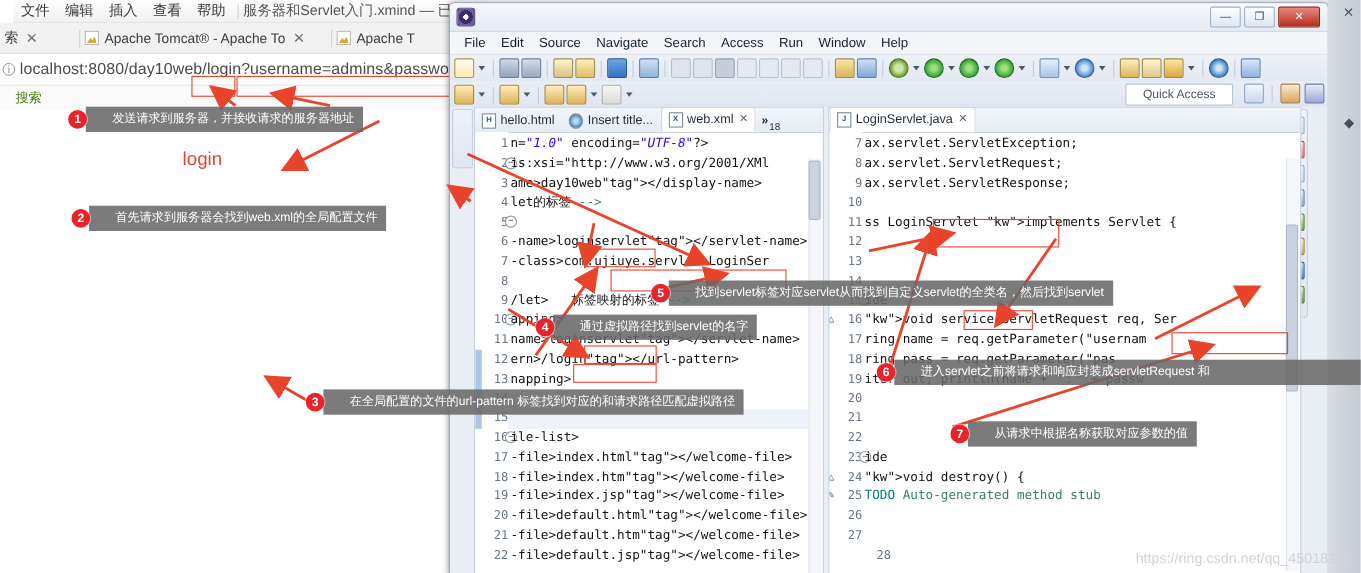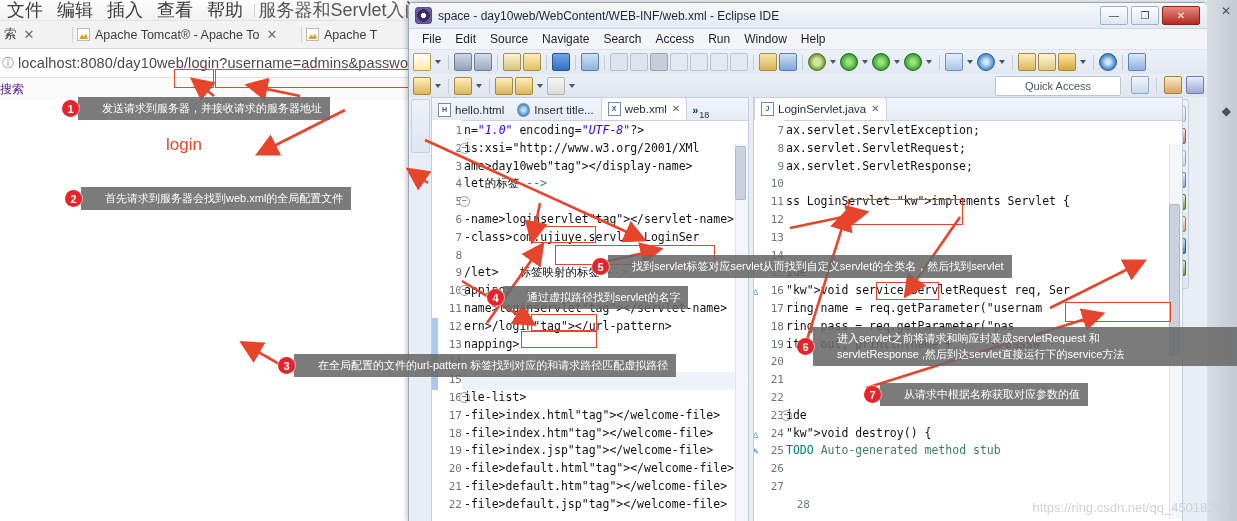--- a/index.html
+++ b/index.html
@@ -4,23 +4,23 @@
 <style>
   html,body{margin:0;padding:0;}
   body{
     width:1237px;height:521px;overflow:hidden;position:relative;
     background:#ffffff;
     font-family:"Liberation Sans","DejaVu Sans",sans-serif;
     font-size:12px;color:#111;
   }
   
   #browser{position:absolute;left:0;top:0;width:430px;height:521px;background:#fff;}
-  #browser-menubar{position:absolute;left:0;top:0;width:430px;height:20px;
+  #browser-menubar{position:absolute;left:12px;top:0;width:430px;height:20px;
     background:linear-gradient(#fdfdfd,#f1f1f1);border-bottom:1px solid #e3e3e3;
-    display:flex;align-items:center;color:#3a3a3a;font-size:18px;}
+    display:flex;align-items:center;color:#3a3a3a;font-size:13px;}
   #browser-menubar .mi{padding:0 7px;white-space:nowrap;}
   #browser-menubar .sep{width:1px;height:13px;background:#d0d0d0;margin:0 4px;}
   #browser-menubar .doc{color:#555;white-space:nowrap;overflow:hidden;}
   #browser-tabstrip{position:absolute;left:0;top:21px;width:430px;height:27px;
     background:#f2f2f2;border-bottom:1px solid #dcdcdc;display:flex;align-items:center;}
   .btab{display:flex;align-items:center;height:26px;padding:0 4px;white-space:nowrap;
     font-size:12.5px;color:#3c3c3c;overflow:hidden;}
   .btab .favicon{width:13px;height:13px;margin-right:5px;flex:none;
     background:#fff;border:1px solid #bbb;position:relative;box-sizing:border-box;}
   .btab .favicon:after{content:"";position:absolute;left:1px;top:4px;width:9px;height:6px;
@@ -58,21 +58,21 @@
     display:flex;align-items:center;padding-left:4px;gap:2px;}
   #ec-toolbar2{height:24px;background:linear-gradient(#eaeef5,#dfe5f0);
     border-bottom:1px solid #cdd6e4;display:flex;align-items:center;padding-left:4px;gap:2px;
     position:relative;}
   .tb-ico{width:16px;height:16px;border-radius:2px;flex:none;}
   .tb-sep{width:1px;height:15px;background:#c2ccda;margin:0 3px;}
   .tb-caret{width:0;height:0;border-left:3.5px solid transparent;border-right:3.5px solid transparent;
     border-top:4px solid #47566b;margin:0 2px;flex:none;}
   #quick-access{position:absolute;right:86px;top:2px;height:18px;min-width:84px;
     background:#fff;border:1px solid #b9c4d3;border-radius:2px;display:flex;align-items:center;
-    justify-content:center;font-size:11px;color:#4a5666;padding:0 20px;}
+    justify-content:center;font-size:11px;color:#4a5666;padding:0 6px;}
   #persp-area{position:absolute;right:3px;top:2px;display:flex;align-items:center;gap:4px;}
   #ec-body{position:absolute;left:0;top:94px;right:0;bottom:0;background:#e9edf4;}
   #left-rail{position:absolute;left:2px;top:2px;width:17px;height:52px;
     background:linear-gradient(#eef2f8,#dfe6f1);border:1px solid #c6d0de;border-radius:2px;}
   #right-rail{position:absolute;right:18px;top:2px;width:22px;height:182px;
     background:linear-gradient(#eef2f8,#e1e8f3);border:1px solid #c6d0de;border-radius:3px;
     display:flex;flex-direction:column;align-items:center;padding-top:6px;gap:6px;}
   .rail-ico{width:15px;height:14px;border-radius:2px;}
 
   
@@ -155,36 +155,35 @@
       <span>Apache T</span>
     </div>
   </div>
 
   <div id="browser-addrbar">
     <span style="color:#8a8a8a;font-size:12px;margin-left:2px">ⓘ</span>
     <span id="url-text">localhost:8080/day10web/login?username=admins&amp;password=</span>
   </div>
 
   <div id="browser-bookmarks">
-    <span style="margin-left:0;color:#4c1d95">搜索</span>
+    <span style="margin-left:14px;color:#4d7c0f">搜索</span>
   </div>
 
   <div id="browser-page">
     <div style="position:absolute;left:166px;top:35px;color:#e8442c;font-size:17px">login</div>
   </div>
 </div>
 
 <div class="redbox" style="left:174px;top:69px;width:40px;height:19px"></div>
 <div class="redbox" style="left:215px;top:69px;width:215px;height:19px"></div>
 
 <div id="eclipse">
 
   <div id="ec-title">
     <span id="ec-appicon"></span>
-    <span>space - day10web/WebContent/WEB-INF/web.xml - Eclipse IDE</span>
     <span id="ec-winbtns">
       <span class="winbtn">—</span>
       <span class="winbtn">❐</span>
       <span class="winbtn close">✕</span>
     </span>
   </div>
 
   <div id="ec-menubar">
     <span class="mi">File</span>
     <span class="mi">Edit</span>
@@ -480,21 +479,20 @@
 
 <div class="callout" style="left:592px;top:255px">
   <span class="cnum">5</span>
   <span class="cbody">找到servlet标签对应servlet从而找到自定义servlet的全类名，然后找到servlet</span>
 </div>
 
 <div class="callout" style="left:797px;top:327px">
   <span class="cnum">6</span>
   <span class="cbody two" style="width:430px">
     <span>进入servlet之前将请求和响应封装成servletRequest 和</span><br>
-    <span>servletResponse ,然后到达servlet直接运行下的service方法</span>
   </span>
 </div>
 
 <div class="callout" style="left:864px;top:383px">
   <span class="cnum">7</span>
   <span class="cbody">从请求中根据名称获取对应参数的值</span>
 </div>
 
 <div id="watermark">https://ring.csdn.net/qq_45018290</div>
 

